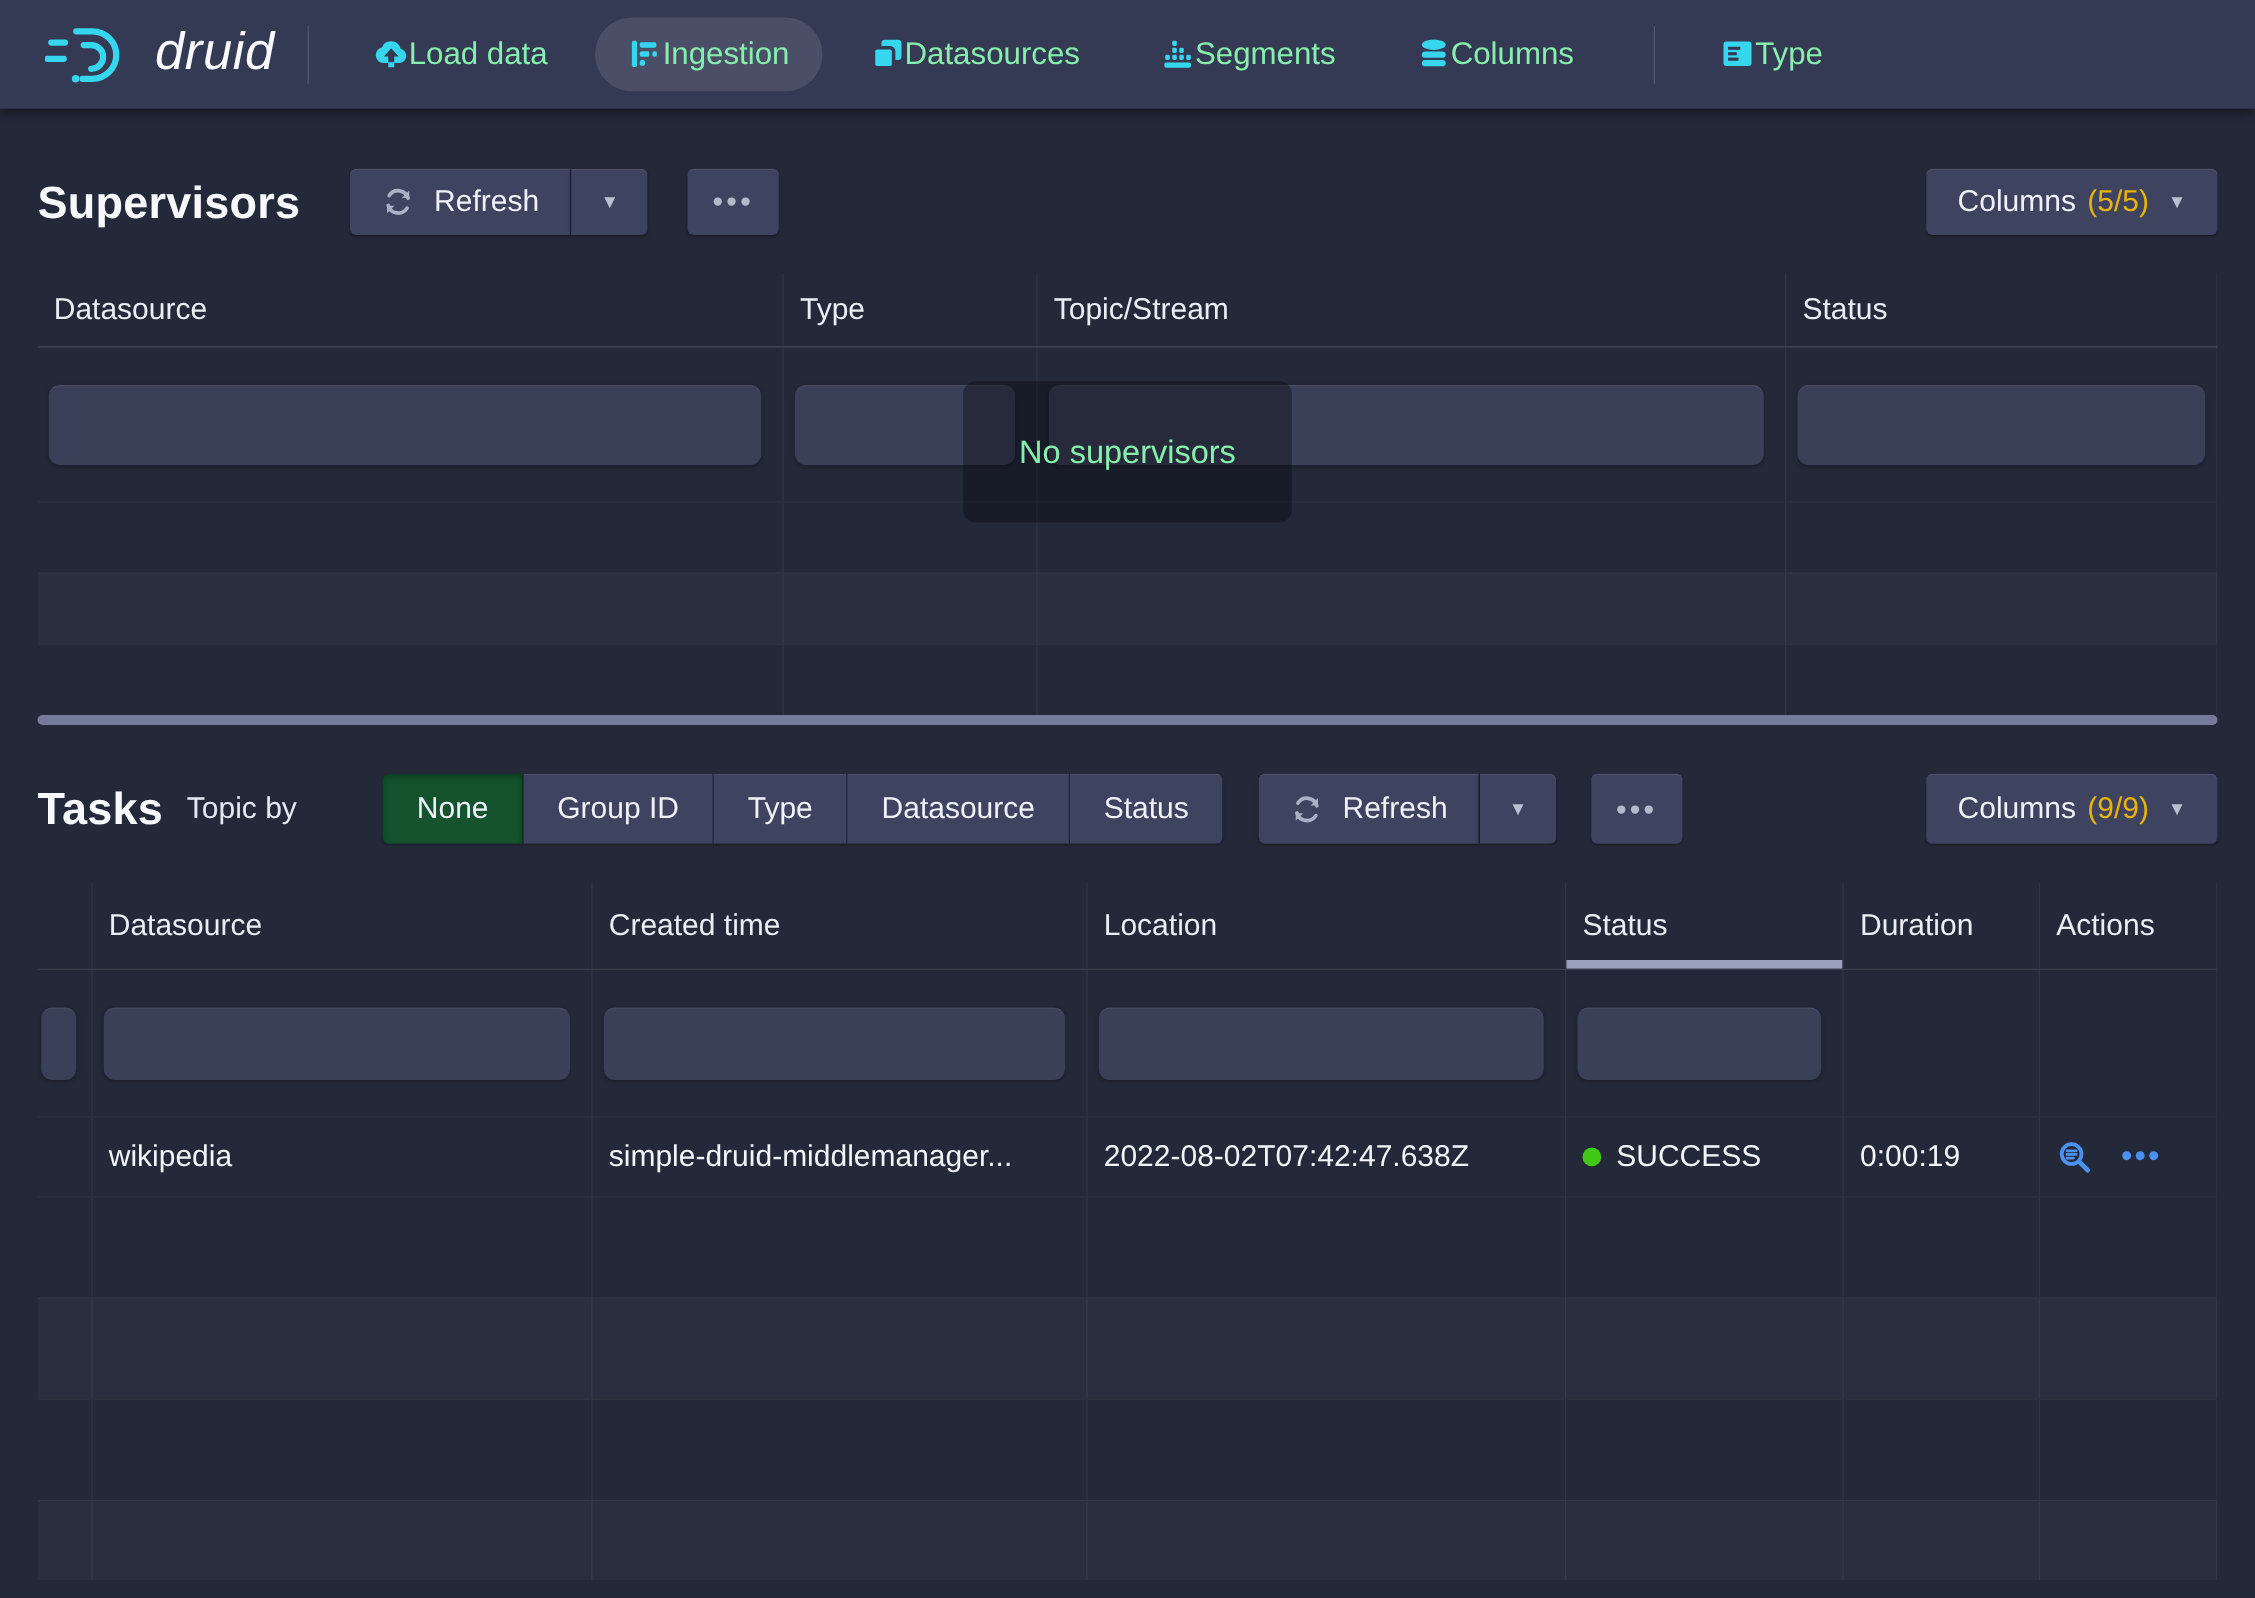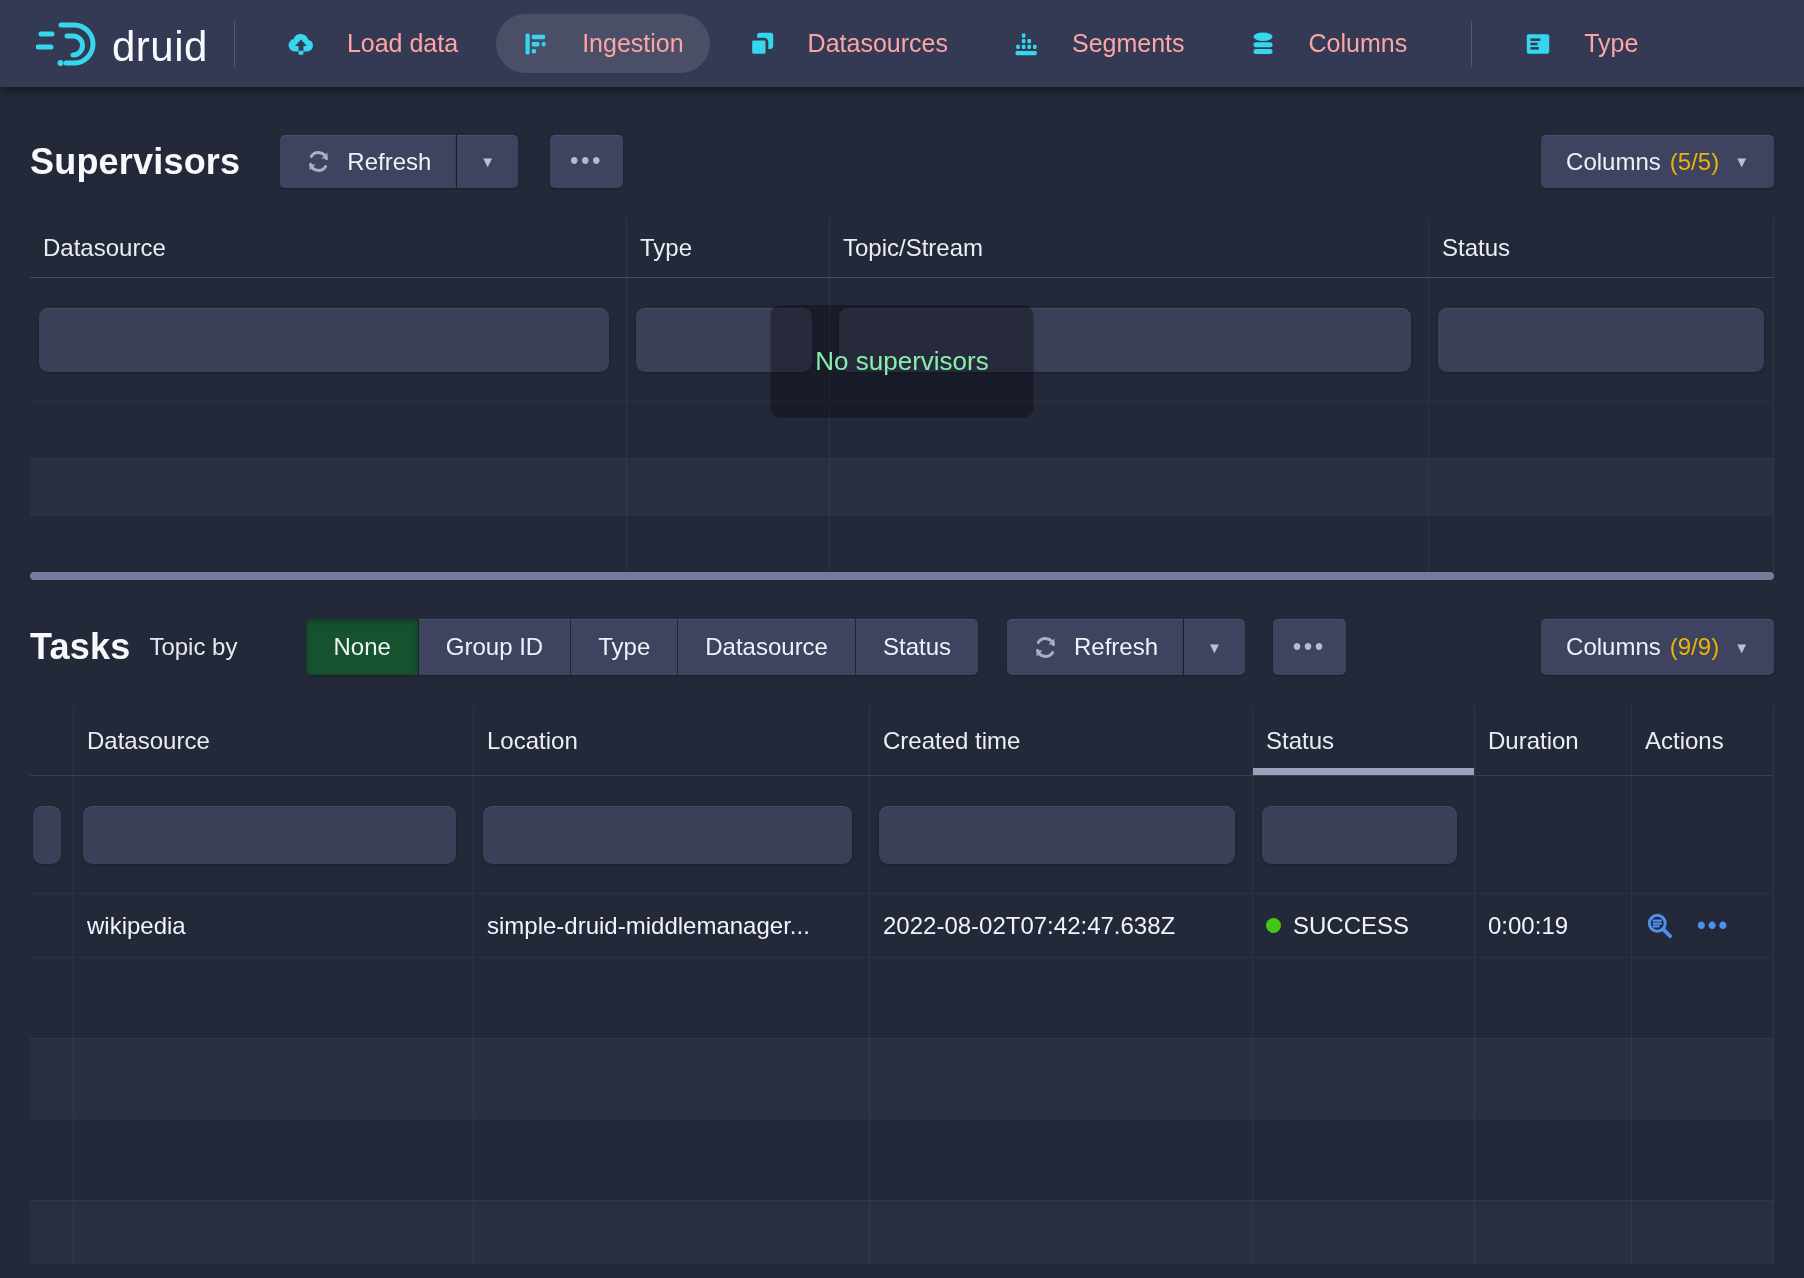--- a/index.html
+++ b/index.html
@@ -8,26 +8,26 @@
     width:1804px; height:1278px; overflow:hidden; position:relative;
     background:#242939; color:#f2f5fa;
     font-family:"Liberation Sans","DejaVu Sans",sans-serif;
   }
 
   
   .navbar{
     height:87px; background:#353a54; display:flex; align-items:center;
     padding-left:36px; box-shadow:0 3px 9px rgba(0,0,0,.45); position:relative; z-index:6;
   }
-  .logo{ display:flex; align-items:flex-end; cursor:pointer; }
+  .logo{ display:flex; align-items:flex-start; gap:12px; cursor:pointer;font-style:italic; }
   .logo-text{ font-size:42px; color:#f7f9fc; letter-spacing:.5px; }
   .nav-divider{ width:1px; height:46px; background:rgba(255,255,255,.16); margin:0 26px; }
   .nav-item{
-    display:flex; align-items:flex-end; gap:32px; padding:15px 26px; margin-right:12px;
-    border-radius:31px; font-size:25px; color:#fca5a5; cursor:pointer; white-space:nowrap;
+    display:flex; align-items:flex-start; gap:0; padding:15px 26px; margin-right:12px;
+    border-radius:31px; font-size:25px; color:#86efac; cursor:pointer; white-space:nowrap;
   }
   .nav-item.active{ background:rgba(255,255,255,.105); }
   .nav-icon{ display:flex; }
   .nav-icon svg{ width:28px; height:28px; display:block; }
 
   
   main{ padding:0 30px; position:relative; }
   .toolbar{ display:flex; align-items:center; }
   .toolbar.sup{ margin-top:48px; height:53px; }
   .toolbar.tsk{ margin-top:39px; height:56px; }
@@ -327,22 +327,22 @@
       <span>Columns</span>
       <span class="muted" style="margin-left:-6px">(9/9)</span>
       <span class="caret">▼</span>
     </button>
   </div>
 
   <div class="table tsk-table">
     <div class="grid-t thead-t">
       <div class="th"></div>
       <div class="th">Datasource</div>
+      <div class="th">Created time</div>
       <div class="th">Location</div>
-      <div class="th">Created time</div>
       <div class="th sorted">Status</div>
       <div class="th">Duration</div>
       <div class="th">Actions</div>
     </div>
 
     <div class="grid-t frow-t">
       <div class="fcell cut">
           <input class="finput" type="text" style="">
         </div>
       <div class="fcell">

